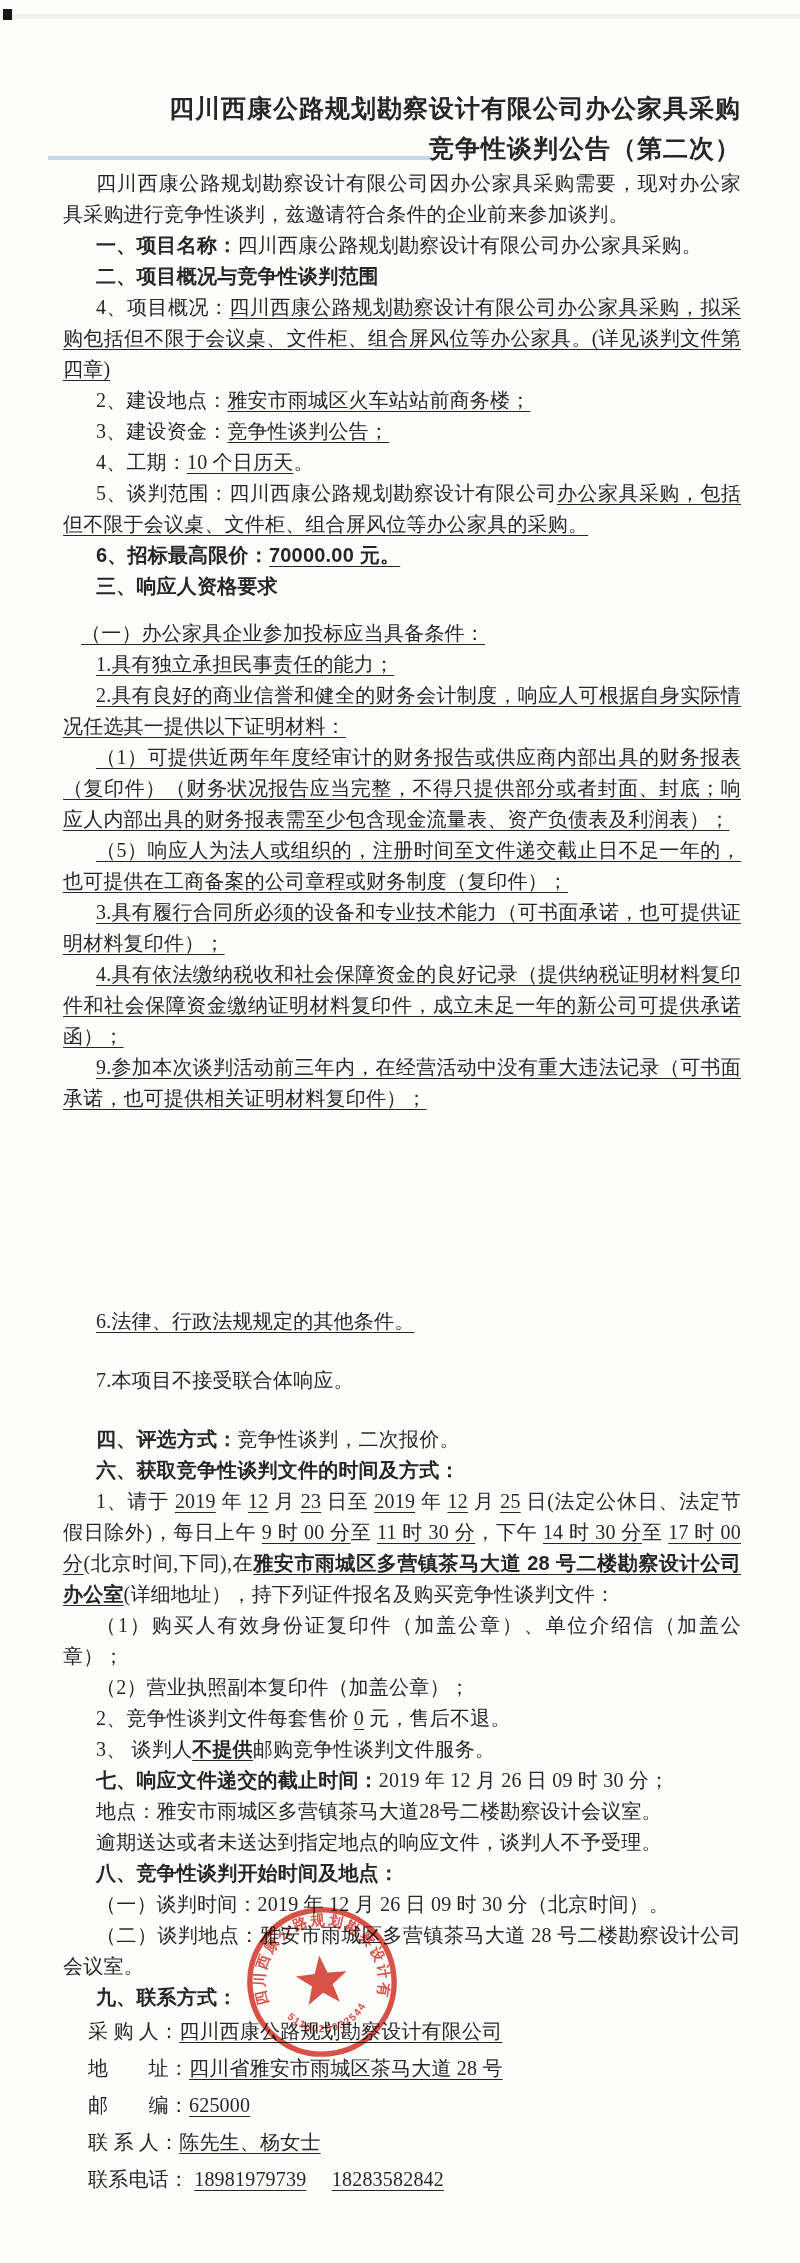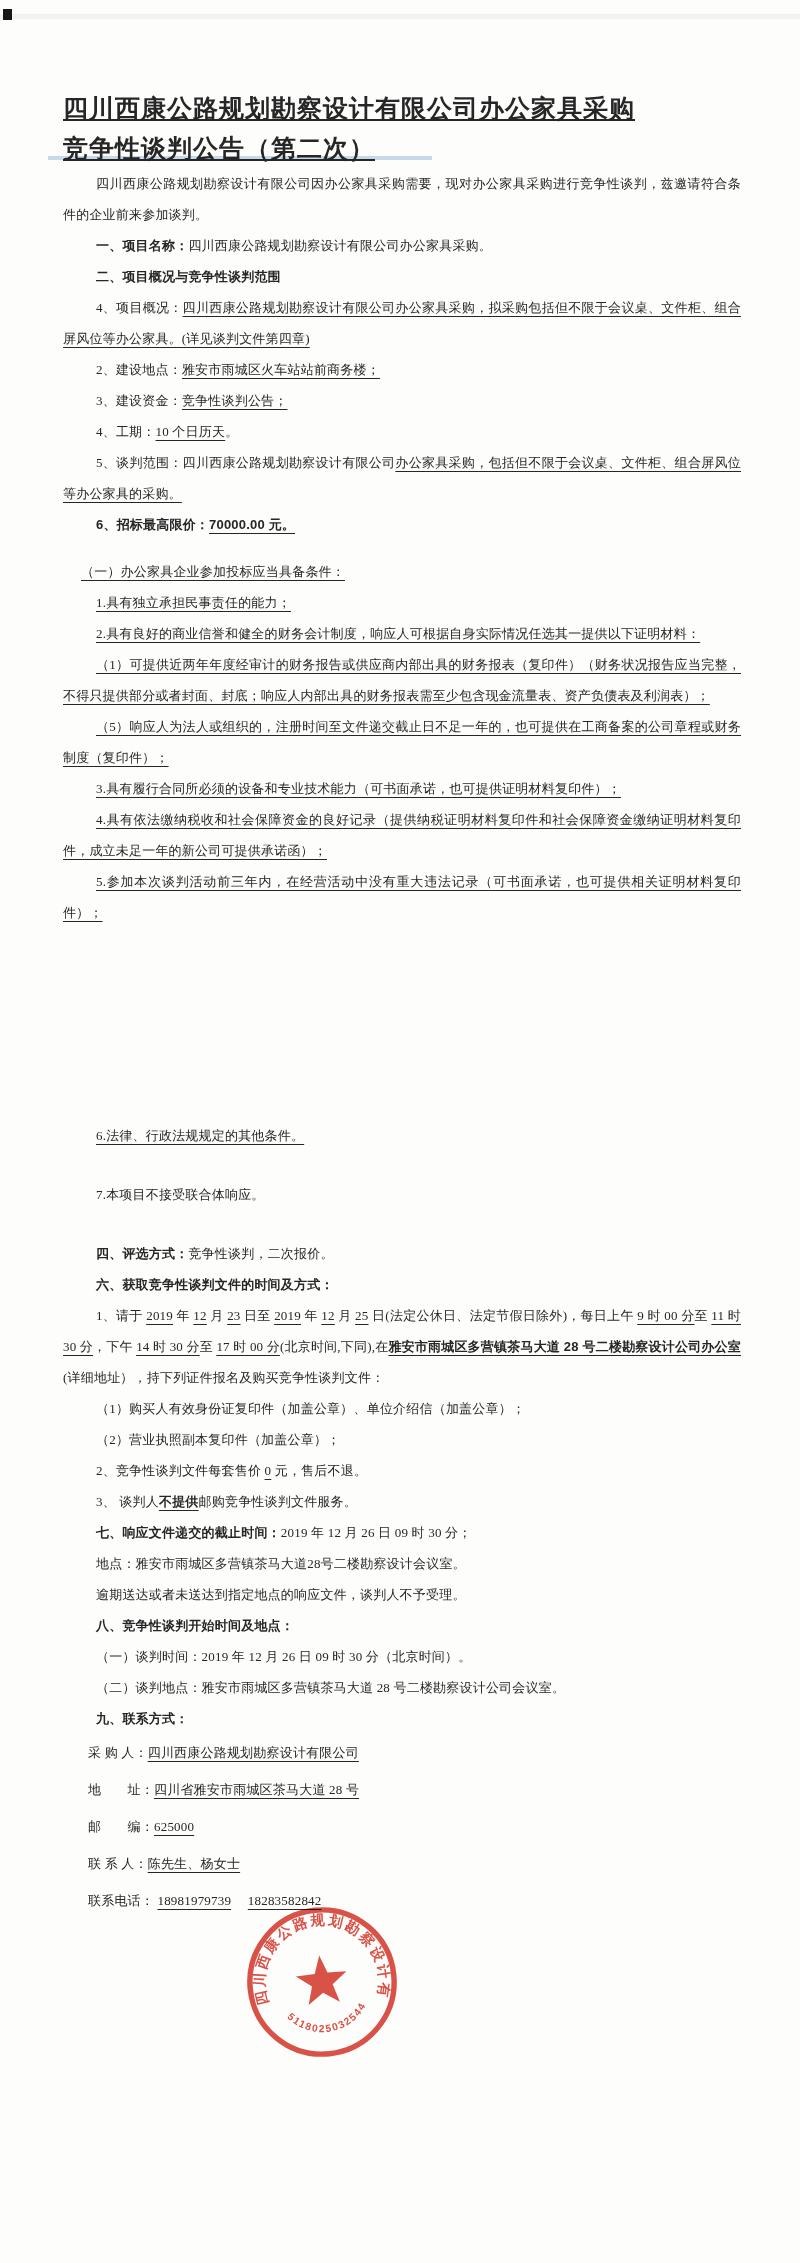--- a/index.html
+++ b/index.html
@@ -3,23 +3,23 @@
 <meta charset="utf-8">
 <style>
   html,body { margin:0; padding:0; background:#ffffff; }
   .page {
     position:relative; width:800px; height:2263px;
     background:#fdfdfc; overflow:hidden;
     font-family:"Liberation Serif","DejaVu Serif",serif;
     color:#262626;
   }
   .content { position:absolute; left:63px; top:88px; width:678px; }
-  .para { margin:0; font-size:13px; line-height:31px; text-align:justify; letter-spacing:0.2px; }
-  .p-title { font-size:25px; line-height:40px; font-weight:700; text-align:left;
-             font-family:"Liberation Sans","DejaVu Sans",sans-serif; text-indent:0 !important; letter-spacing:1px;text-decoration:underline; }
+  .para { margin:0; font-size:20px; line-height:31px; text-align:justify; letter-spacing:0.2px; }
+  .p-title { font-size:25px; line-height:40px; font-weight:700; text-align:right;
+             font-family:"Liberation Sans","DejaVu Sans",sans-serif; text-indent:0 !important; letter-spacing:1px; }
   .indent { text-indent:33px; }
   .indent-sm { text-indent:18px;margin-top:16px; }
   .contact { line-height:37px; text-indent:25px; }
   .mt { margin-top:28px; }
   .page-gap { height:192px; }
   .b { font-weight:700; font-family:"Liberation Sans","DejaVu Sans",sans-serif; }
   .u { text-decoration:underline; text-underline-offset:4px; text-decoration-thickness:1px; }
   .artifact-corner { position:absolute; left:3px; top:9px; width:9px; height:11px; background:#161616; }
   .artifact-band { position:absolute; left:0; top:14px; width:800px; height:5px; background:#f2f2ef; }
   .artifact-blueline { position:absolute; left:48px; top:156px; width:384px; height:4px; background:#bcd2e8; opacity:.85; }
@@ -43,28 +43,29 @@
       <p class="para p-title"><span class="b">竞争性谈判公告（第二次）</span></p>
       <p class="para indent"><span>四川西康公路规划勘察设计有限公司因办公家具采购需要，现对办公家具采购进行竞争性谈判，兹邀请符合条件的企业前来参加谈判。</span></p>
       <p class="para indent"><span class="b">一、项目名称：</span><span>四川西康公路规划勘察设计有限公司办公家具采购。</span></p>
       <p class="para indent"><span class="b">二、项目概况与竞争性谈判范围</span></p>
       <p class="para indent"><span>4、项目概况：</span><span class="u">四川西康公路规划勘察设计有限公司办公家具采购，拟采购包括但不限于会议桌、文件柜、组合屏风位等办公家具。(详见谈判文件第四章)</span></p>
       <p class="para indent"><span>2、建设地点：</span><span class="u">雅安市雨城区火车站站前商务楼；</span></p>
       <p class="para indent"><span>3、建设资金：</span><span class="u">竞争性谈判公告；</span></p>
       <p class="para indent"><span>4、工期：</span><span class="u">10 个日历天</span><span>。</span></p>
       <p class="para indent"><span>5、谈判范围：四川西康公路规划勘察设计有限公司</span><span class="u">办公家具采购，包括但不限于会议桌、文件柜、组合屏风位等办公家具的采购。</span></p>
       <p class="para indent"><span class="b">6、招标最高限价：</span><span class="b u">70000.00 元。</span></p>
+      <p class="para indent"><span class="b">三、响应人资格要求</span></p>
       <p class="para indent-sm"><span class="u">（一）办公家具企业参加投标应当具备条件：</span></p>
       <p class="para indent"><span class="u">1.具有独立承担民事责任的能力；</span></p>
       <p class="para indent"><span class="u">2.具有良好的商业信誉和健全的财务会计制度，响应人可根据自身实际情况任选其一提供以下证明材料：</span></p>
       <p class="para indent"><span class="u">（1）可提供近两年年度经审计的财务报告或供应商内部出具的财务报表（复印件）（财务状况报告应当完整，不得只提供部分或者封面、封底；响应人内部出具的财务报表需至少包含现金流量表、资产负债表及利润表）；</span></p>
       <p class="para indent"><span class="u">（5）响应人为法人或组织的，注册时间至文件递交截止日不足一年的，也可提供在工商备案的公司章程或财务制度（复印件）；</span></p>
       <p class="para indent"><span class="u">3.具有履行合同所必须的设备和专业技术能力（可书面承诺，也可提供证明材料复印件）；</span></p>
       <p class="para indent"><span class="u">4.具有依法缴纳税收和社会保障资金的良好记录（提供纳税证明材料复印件和社会保障资金缴纳证明材料复印件，成立未足一年的新公司可提供承诺函）；</span></p>
-      <p class="para indent"><span class="u">5.参加本次谈判活动前三年内，在经营活动中没有重大违法记录（可书面承诺，也可提供相关证明材料复印件）；</span></p>
+      <p class="para indent"><span class="u">9.参加本次谈判活动前三年内，在经营活动中没有重大违法记录（可书面承诺，也可提供相关证明材料复印件）；</span></p>
       <div class="page-gap"></div>
       <p class="para indent"><span class="u">6.法律、行政法规规定的其他条件。</span></p>
       <p class="para indent mt"><span>7.本项目不接受联合体响应。</span></p>
       <p class="para indent mt"><span class="b">四、评选方式：</span><span>竞争性谈判，二次报价。</span></p>
       <p class="para indent"><span class="b">六、获取竞争性谈判文件的时间及方式：</span></p>
       <p class="para indent"><span>1、请于 </span><span class="u">2019</span><span> 年 </span><span class="u">12</span><span> 月 </span><span class="u">23</span><span> 日至 </span><span class="u">2019</span><span> 年 </span><span class="u">12</span><span> 月 </span><span class="u">25</span><span> 日(法定公休日、法定节假日除外)，每日上午 </span><span class="u">9 时 00 分</span><span>至 </span><span class="u">11 时 30 分</span><span>，下午 </span><span class="u">14 时 30 分</span><span>至 </span><span class="u">17 时 00 分</span><span>(北京时间,下同),在</span><span class="b u">雅安市雨城区多营镇茶马大道 28 号二楼勘察设计公司办公室</span><span>(详细地址），持下列证件报名及购买竞争性谈判文件：</span></p>
       <p class="para indent"><span>（1）购买人有效身份证复印件（加盖公章）、单位介绍信（加盖公章）；</span></p>
       <p class="para indent"><span>（2）营业执照副本复印件（加盖公章）；</span></p>
       <p class="para indent"><span>2、竞争性谈判文件每套售价 </span><span class="u">0</span><span> 元，售后不退。</span></p>
       <p class="para indent"><span>3、 谈判人</span><span class="b u">不提供</span><span>邮购竞争性谈判文件服务。</span></p>

